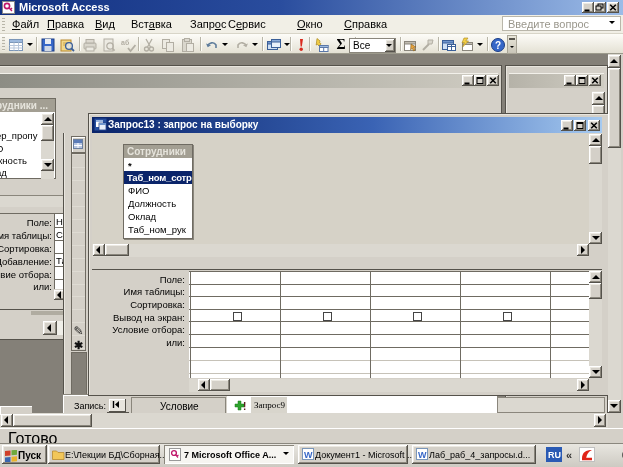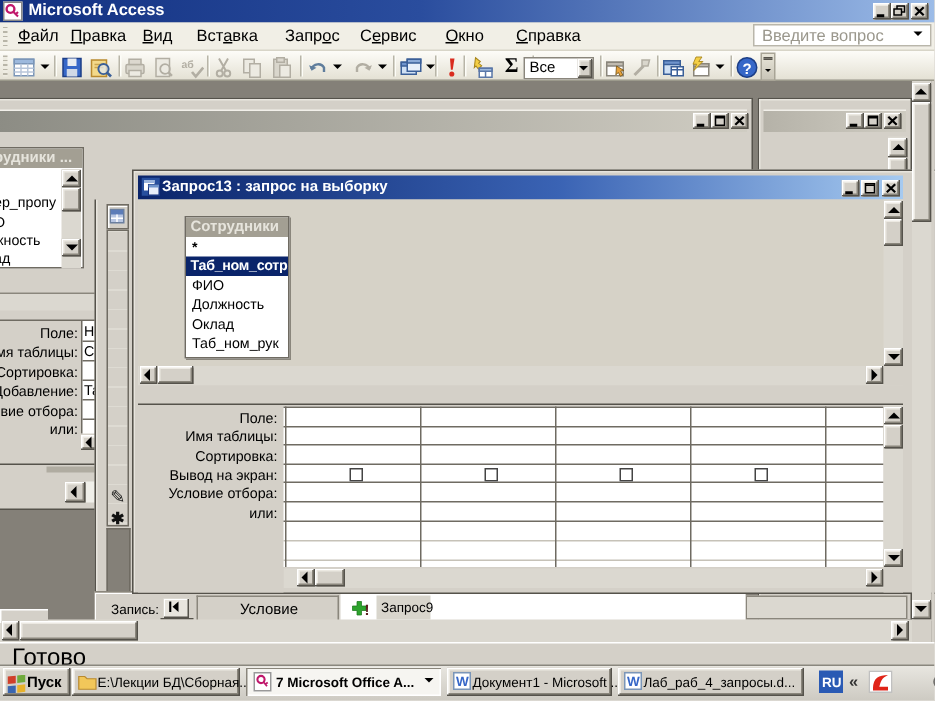--- a/index.html
+++ b/index.html
@@ -53,21 +53,21 @@
       </svg>
     </div>
 
 <div style="left:0;top:15px;width:623px;height:19px;background:#f1efe6;border-bottom:1px solid #d8d5c8;"></div>
 <div style="left:2px;top:18px;width:3px;height:13px;background:repeating-linear-gradient(180deg,#b8b5a8 0,#b8b5a8 1px,#f1efe6 1px,#f1efe6 3px);"></div>
 <div class="lbl" style="left:12px;top:18px;"><u>Ф</u>айл</div>
 <div class="lbl" style="left:47px;top:18px;"><u>П</u>равка</div>
 <div class="lbl" style="left:95px;top:18px;"><u>В</u>ид</div>
 <div class="lbl" style="left:131px;top:18px;">Вст<u>а</u>вка</div>
 <div class="lbl" style="left:190px;top:18px;">Запр<u>о</u>с</div>
-<div class="lbl" style="left:240px;top:18px;">С<u>е</u>рвис</div>
+<div class="lbl" style="left:228px;top:18px;">С<u>е</u>рвис</div>
 <div class="lbl" style="left:297px;top:18px;"><u>О</u>кно</div>
 <div class="lbl" style="left:344px;top:18px;"><u>С</u>правка</div>
 <div style="left:502px;top:16px;width:119px;height:15px;background:#fff;border:1px solid #b9b6aa;"></div>
 <div class="lbl" style="left:508px;top:18px;color:#9a978c;">Введите вопрос</div>
 <div class="aD" style="left:609px;top:21px;border-width:3.5px;"></div>
 
 <div id="tbar" style="left:0;top:34px;width:623px;height:20px;background:linear-gradient(180deg,#fdfcf8,#e4e1d4);border-bottom:1px solid #9c9a8c;"></div>
 <div style="left:2px;top:37px;width:3px;height:14px;background:repeating-linear-gradient(180deg,#b8b5a8 0,#b8b5a8 1px,#eeece2 1px,#eeece2 3px);"></div>
 
 <svg width="16" height="16" style="left:8px;top:37px;">
@@ -343,21 +343,21 @@
   <div style="left:68px;top:2px;width:95px;height:18px;background:#d4d0c8;border:1px solid #8a867c;border-bottom:none;"></div>
   <div class="lbl" style="left:97px;top:6px;font-size:10px;">Условие</div>
   <div style="left:164px;top:1px;width:270px;height:19px;background:#fff;"></div>
   <div style="left:170px;top:4px;width:14px;height:13px;position:absolute;">
      <svg width="14" height="13" style="left:0;top:0;">
           <path d="M2 5 h3 v-3 h3 v3 h3 v3 h-3 v3 h-3 v-3 h-3 z" fill="#2da32d" stroke="#1d7a1d" stroke-width="0.5"></path>
           <text x="10" y="11" font-size="10" font-weight="bold" fill="#5a2020">!</text>
         </svg>
   </div>
   <div style="left:188px;top:2px;width:36px;height:16px;background:#d8d5cc;"></div>
-  <div class="lbl" style="left:191px;top:5px;font-size:9px;">Запрос9</div>
+  <div class="lbl" style="left:191px;top:5px;font-size:9px;font-family:Liberation Serif, serif;">Запрос9</div>
 </div>
 
 <div id="winQ" style="left:88px;top:113px;width:612px;height:283px;background:#d4d0c8;border:1px solid #55524b;box-shadow:inset 1px 1px 0 #e8e5de;">
 
   <div style="left:3px;top:3px;width:510px;height:16px;background:linear-gradient(90deg,#0a246a,#3a63b4 55%,#a6caf0);"></div>
   <svg width="13" height="13" style="left:5px;top:4px;">
         <rect x="0.5" y="0.5" width="12" height="12" fill="#274f9e"></rect>
         <rect x="2" y="2" width="7" height="7" fill="#fff"></rect>
         <rect x="2" y="2" width="7" height="2" fill="#9ab4dd"></rect>
         <rect x="5" y="5" width="7" height="7" fill="#e8eefa" stroke="#16317a" stroke-width="0.7"></rect>

